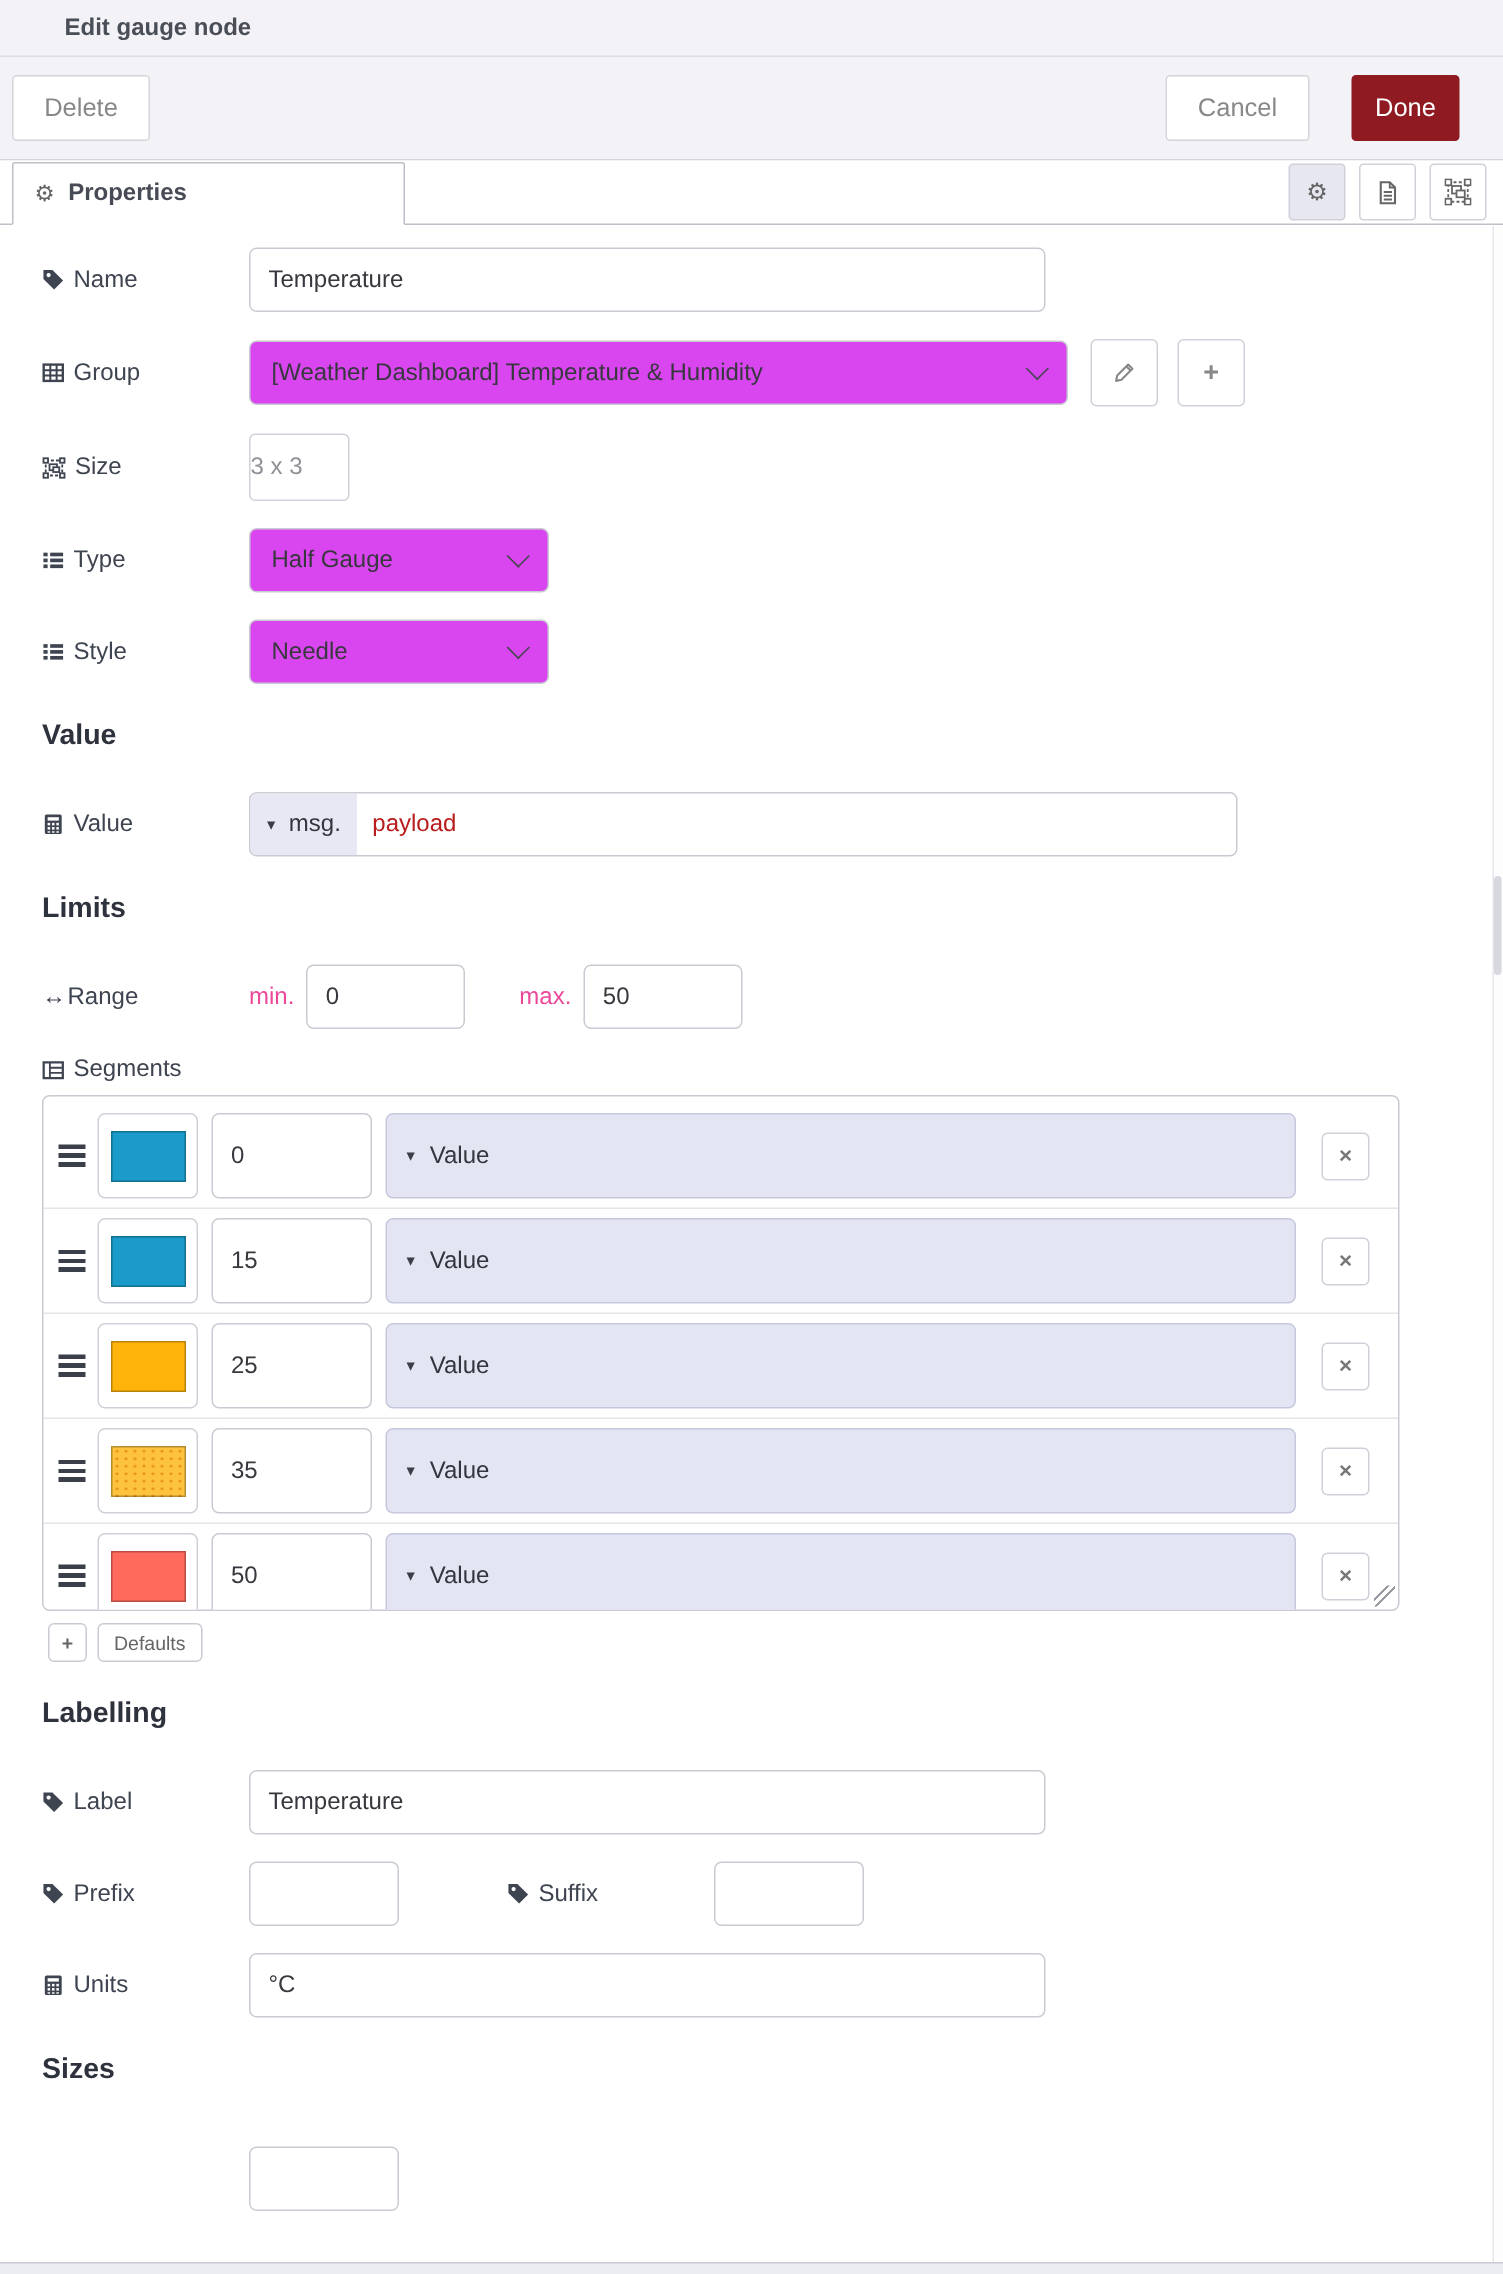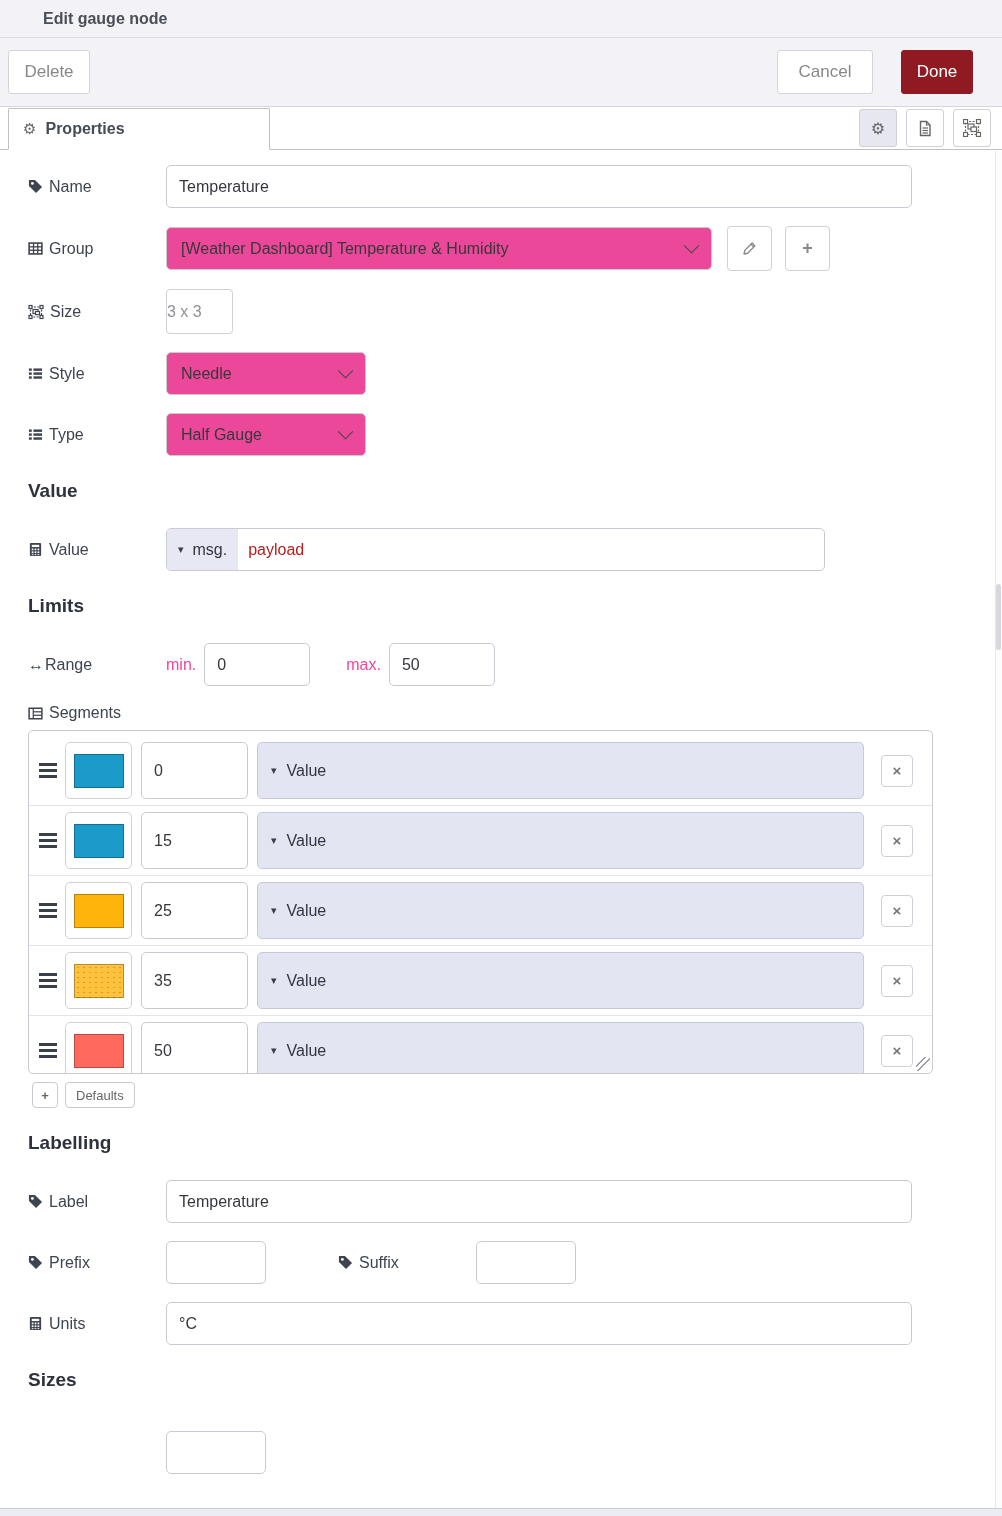--- a/index.html
+++ b/index.html
@@ -7,21 +7,21 @@
   .app{position:relative;width:1002px;height:1516px;background:#fff;overflow:hidden;
        color:#3e4450;font-size:16px;}
   
   .hdr{height:38px;background:#f3f3f7;border-bottom:1px solid #dcdce2;
        display:flex;align-items:center;padding-left:16px;box-sizing:border-box;}
   .hdr-title{font-weight:bold;font-size:16px;color:#4a4e57;margin-left:27px;}
   .toolbar{height:69px;background:#f3f3f7;border-bottom:1px solid #d6d6dd;
        display:flex;align-items:center;padding:0 29px 0 8px;box-sizing:border-box;}
   .btn{background:#fff;border:1px solid #d4d4da;border-radius:3px;color:#888;
        font-size:17px;font-family:inherit;cursor:pointer;}
-  .btn-delete{width:82px;height:44px;}
+  .btn-delete{width:92px;height:44px;}
   .btn-cancel{width:96px;height:44px;margin-left:auto;}
   .btn-done{width:72px;height:44px;margin-left:28px;background:#8f1a21;border-color:#8f1a21;
        color:#fff;}
   
   .tabbar{height:43px;background:#fff;border-bottom:1px solid #bfbfc7;display:flex;
        align-items:center;padding-left:8px;box-sizing:border-box;position:relative;}
   .tab{width:262px;height:42px;margin-bottom:-1px;background:#fff;
        border:1px solid #bfbfc7;border-bottom:1px solid #fff;border-radius:2px 2px 0 0;
        display:flex;align-items:center;gap:9px;padding-left:14px;box-sizing:border-box;}
   .tab-gear{color:#666;font-size:15px;}
@@ -34,23 +34,23 @@
   .icon-btn svg{display:block;}
   
   .content{padding:15px 0 0 28px;}
   .form-row{display:flex;align-items:center;margin-bottom:18px;}
   .row-label{width:138px;flex:0 0 138px;display:flex;align-items:center;gap:6px;
        color:#3e4450;font-size:16px;}
   .row-label svg{flex:0 0 auto;}
   .inp{height:43px;border:1px solid #cacad2;border-radius:5px;box-sizing:border-box;
        font-size:16px;color:#37373e;padding:0 12px;font-family:inherit;background:#fff;}
   .inp::placeholder{color:#b9b9c2;}
-  .inp-wide{width:746px;}
+  .inp-wide{width:531px;}
   .select{height:43px;border:1px solid #cacad2;border-radius:5px;box-sizing:border-box;
-       background:#ec4899;display:flex;align-items:center;justify-content:space-between;
+       background:#d946ef;display:flex;align-items:center;justify-content:space-between;
        padding:0 14px;cursor:pointer;color:#37373e;}
   .chev{width:10px;height:10px;border-right:1.8px solid #43474f;border-bottom:1.8px solid #43474f;
        transform:rotate(45deg) translate(-2px,-2px);flex:0 0 auto;}
   .sq-btn{width:43px;height:43px;background:#fff;border:1px solid #d0d0d8;border-radius:4px;
        display:flex;align-items:center;justify-content:center;color:#777;cursor:pointer;
        font-size:18px;}
   .size-btn{width:65px;height:43px;background:#fff;border:1px solid #d0d0d8;border-radius:4px;
        color:#8f8f97;display:flex;align-items:center;justify-content:flex-start;cursor:pointer;}
   .section-h{font-size:19px;font-weight:bold;color:#2e323c;margin:24px 0 26px 0;}
   
@@ -215,42 +215,42 @@
     <div class="form-row">
       <div class="row-label">
         <svg width="15" height="15" viewBox="0 0 16 16">
           <rect x="1" y="2.6" width="3" height="2.6" fill="#3e4450"></rect>
             <rect x="5.8" y="2.6" width="9.2" height="2.6" fill="#3e4450"></rect>
           <rect x="1" y="6.8" width="3" height="2.6" fill="#3e4450"></rect>
             <rect x="5.8" y="6.8" width="9.2" height="2.6" fill="#3e4450"></rect>
           <rect x="1" y="11" width="3" height="2.6" fill="#3e4450"></rect>
             <rect x="5.8" y="11" width="9.2" height="2.6" fill="#3e4450"></rect>
         </svg>
-        <span>Style</span>
+        <span>Type</span>
       </div>
       <div class="select" style="width:200px;">
-        <span>Needle</span>
+        <span>Half Gauge</span>
         <span class="chev"></span>
       </div>
     </div>
 
     <div class="form-row">
       <div class="row-label">
         <svg width="15" height="15" viewBox="0 0 16 16">
           <rect x="1" y="2.6" width="3" height="2.6" fill="#3e4450"></rect>
             <rect x="5.8" y="2.6" width="9.2" height="2.6" fill="#3e4450"></rect>
           <rect x="1" y="6.8" width="3" height="2.6" fill="#3e4450"></rect>
             <rect x="5.8" y="6.8" width="9.2" height="2.6" fill="#3e4450"></rect>
           <rect x="1" y="11" width="3" height="2.6" fill="#3e4450"></rect>
             <rect x="5.8" y="11" width="9.2" height="2.6" fill="#3e4450"></rect>
         </svg>
-        <span>Type</span>
+        <span>Style</span>
       </div>
       <div class="select" style="width:200px;">
-        <span>Half Gauge</span>
+        <span>Needle</span>
         <span class="chev"></span>
       </div>
     </div>
 
     <div class="section-h">Value</div>
 
     <div class="form-row">
       <div class="row-label">
         <svg width="15" height="15" viewBox="0 0 16 16">
           <rect x="2" y="1" width="12" height="14" rx="1.2" fill="#3e4450"></rect>

